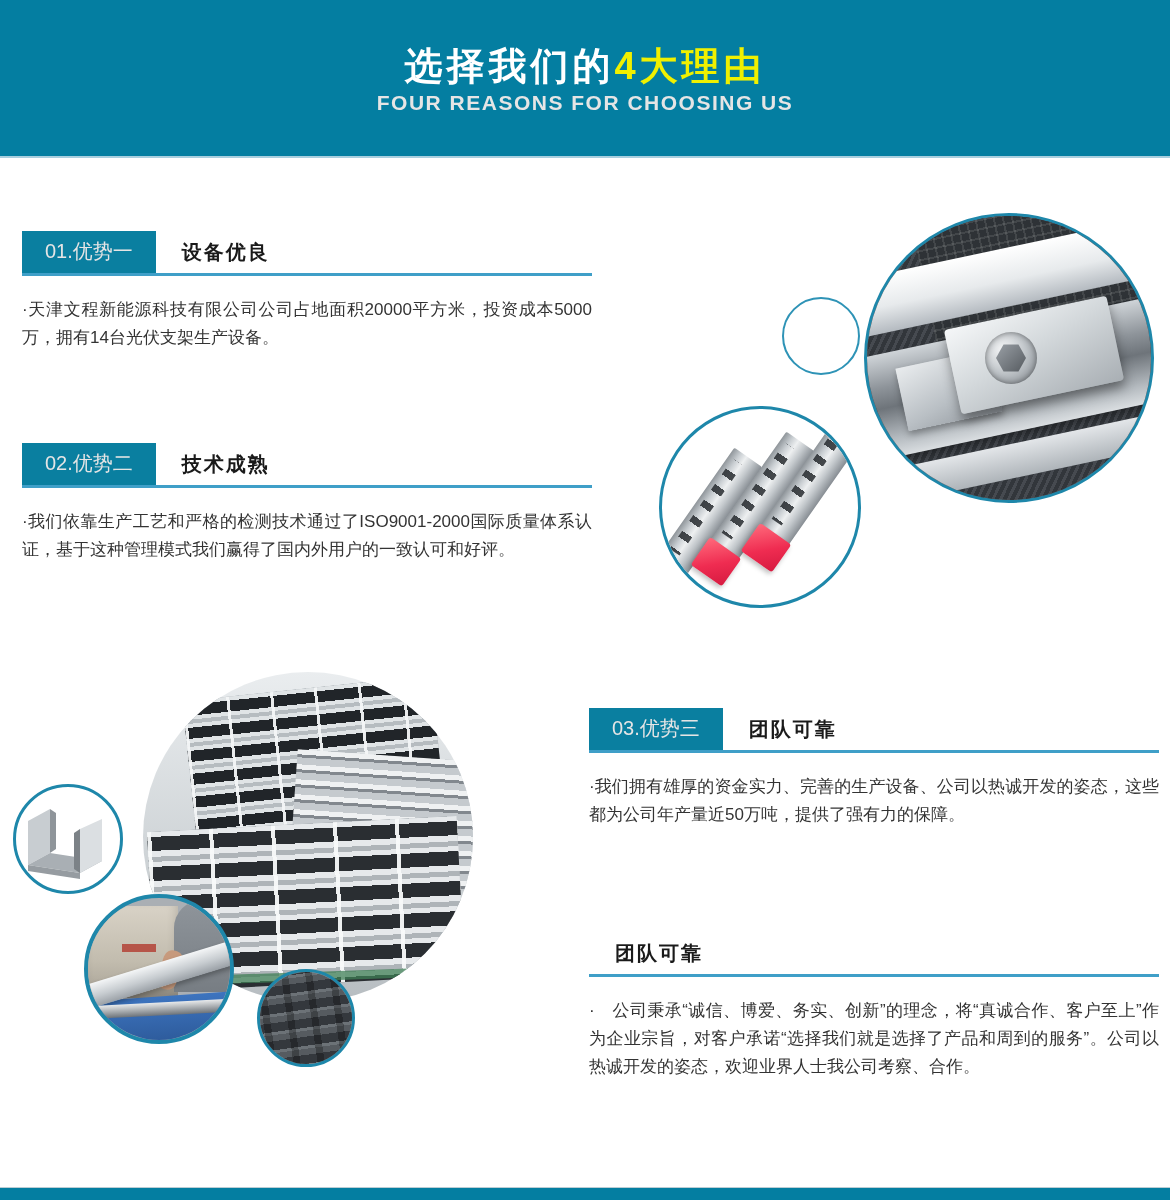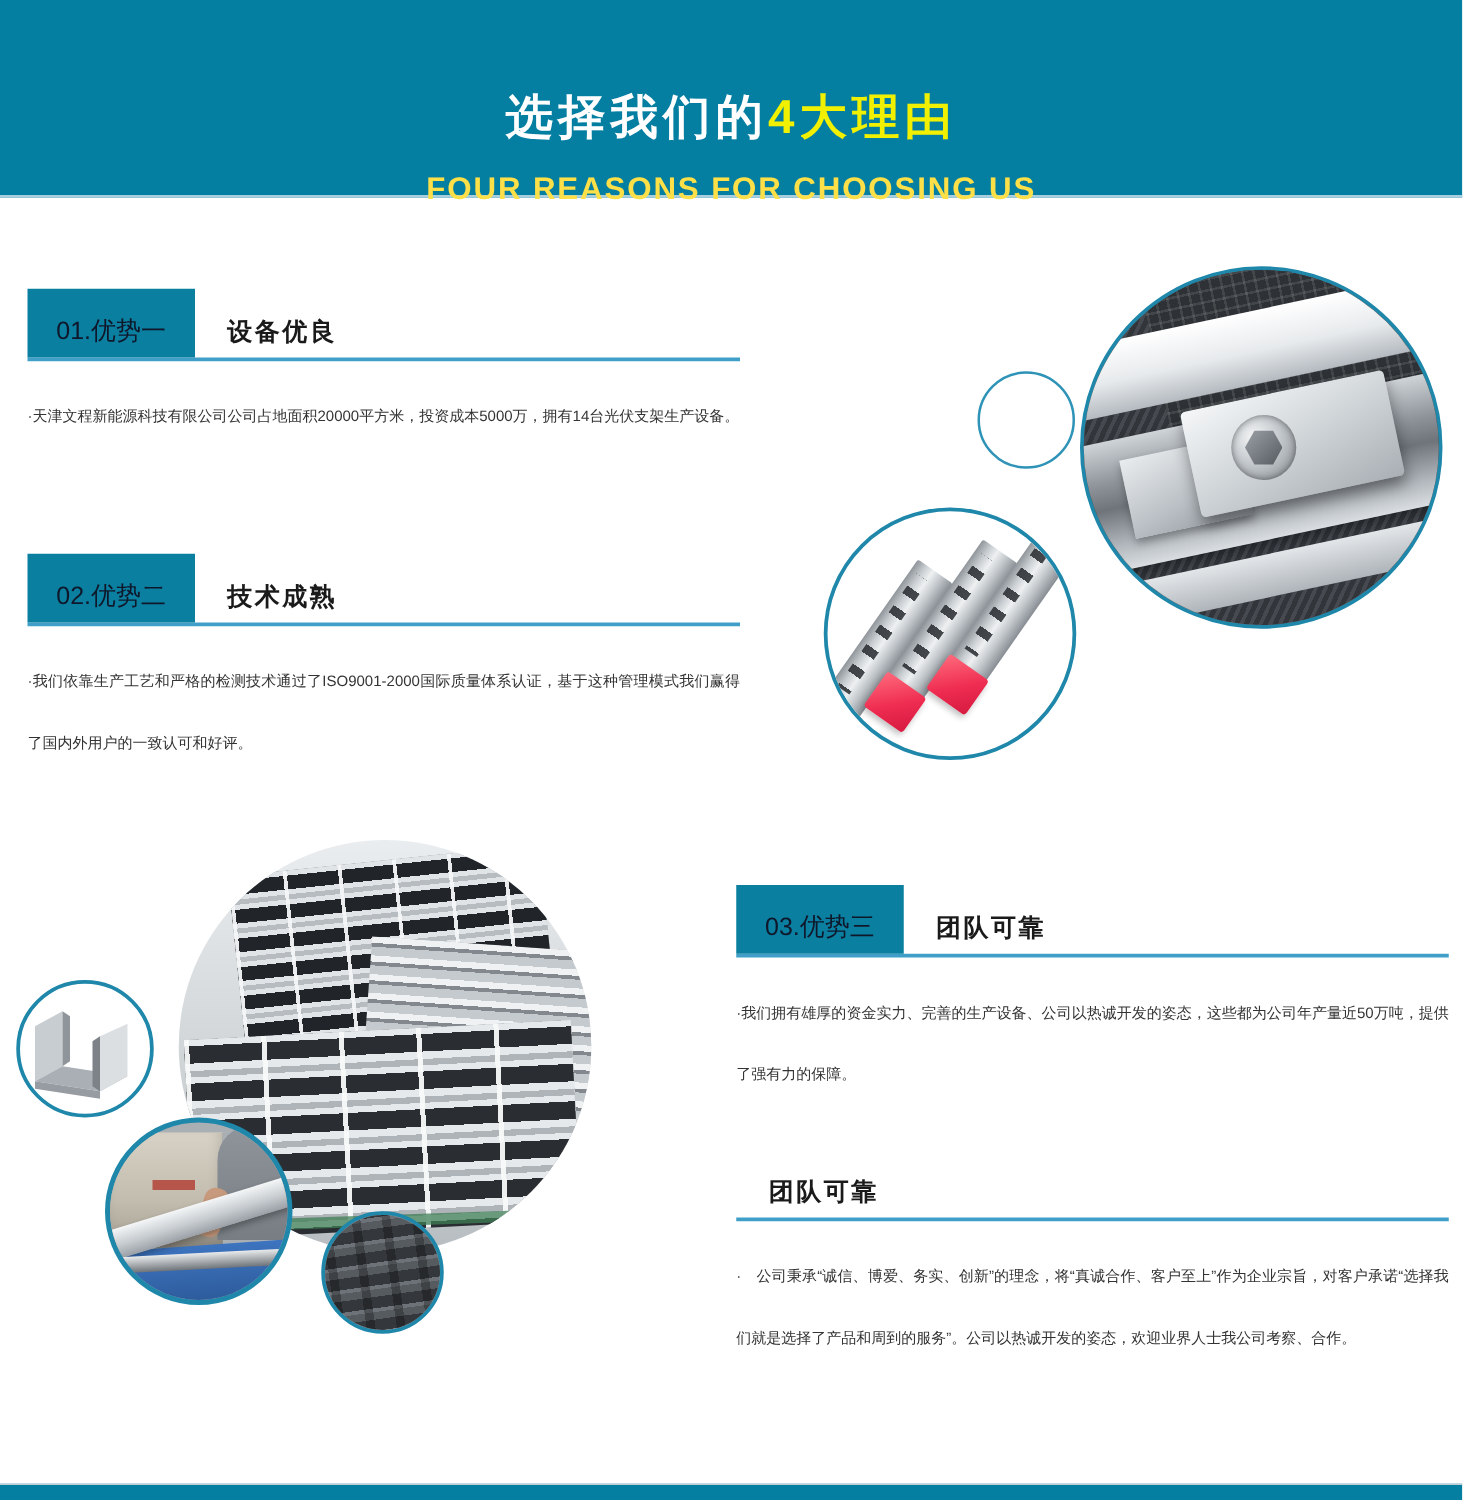--- a/index.html
+++ b/index.html
@@ -9,45 +9,45 @@
     background:#ffffff;
     font-family:"Liberation Sans","DejaVu Sans",sans-serif;
   }
 
   
   .top-band {
     position:absolute; left:0; top:0; width:1170px; height:158px;
     background:#047EA1; border-bottom:2px solid #a9cfdf; text-align:center;
   }
   .main-title {
-    padding-top:74px; font-size:38px; font-weight:bold; letter-spacing:4px;
+    padding-top:46px; font-size:38px; font-weight:bold; letter-spacing:4px;
     color:#ffffff; line-height:1.1;
   }
   .main-title .accent { color:#F0F000; }
   .sub-title {
-    margin-top:21px; font-size:25px; font-weight:bold; letter-spacing:1.5px;
-    color:#fde047;
+    margin-top:3px; font-size:21px; font-weight:bold; letter-spacing:1.5px;
+    color:#e5e5e5;
   }
 
   
   .sec { position:absolute; width:570px; }
   .sec-head {
     display:flex; align-items:flex-end;
     border-bottom:3px solid #3f9fc8;
   }
   .badge {
-    display:inline-block; background:#0A7FA0; color:#0f172a;
-    font-size:20px; padding:20px 23px 8px 23px; white-space:nowrap;
+    display:inline-block; background:#0A7FA0; color:#e5e5e5;
+    font-size:20px; padding:7px 23px 8px 23px; white-space:nowrap;
   }
   .heading {
     font-size:20px; font-weight:bold; color:#1a1a1a;
     margin-left:26px; padding-bottom:7px; letter-spacing:2px; white-space:nowrap;
   }
   .body-text {
-    margin-top:20px; font-size:12px; line-height:49px; color:#333333;
+    margin-top:20px; font-size:17px; line-height:28px; color:#333333;
     text-align:justify;
   }
   #sec1 { left:22px;  top:231px; }
   #sec2 { left:22px;  top:443px; }
   #sec3 { left:589px; top:708px; }
   #sec4 { left:589px; top:940px; }
 
   
   .circle { position:absolute; border-radius:50%; overflow:hidden; }
 

